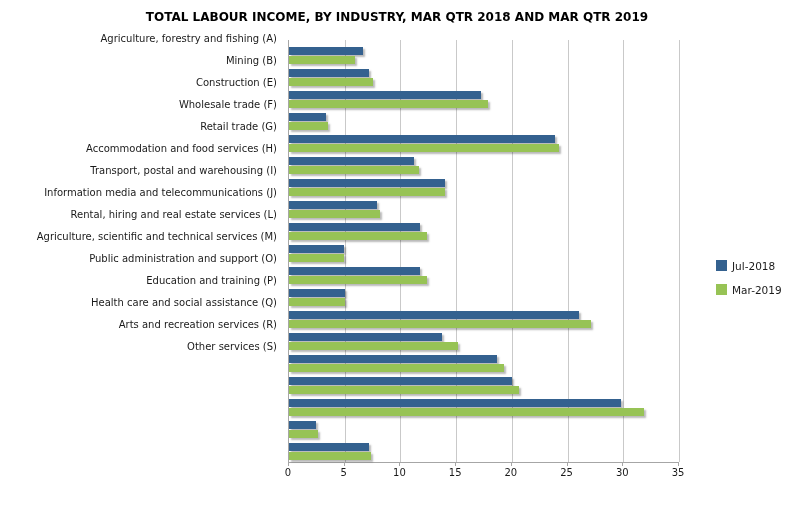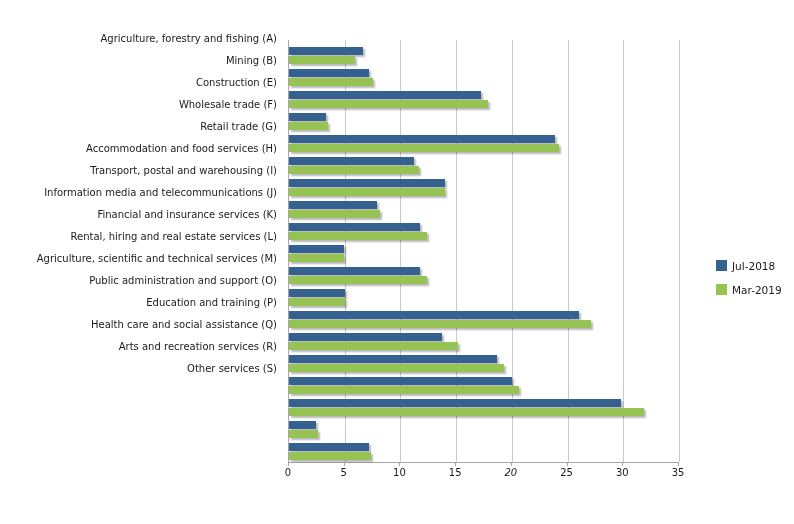--- a/index.html
+++ b/index.html
@@ -24,31 +24,31 @@
     font-weight:bold;font-size:10.5px;color:#000;margin-top:43px;}
   .legend{position:absolute;left:716px;top:259px;}
   .legend-item{display:flex;align-items:center;gap:5px;margin-bottom:11px;height:13px;}
   .swatch{width:11px;height:11px;flex:0 0 auto;}
   .legend-label{font-size:10.5px;color:#1a1a1a;white-space:nowrap;}
 </style>
 </head>
 <body>
 
 <div class="container">
+  <div class="title">TOTAL LABOUR INCOME, BY INDUSTRY, MAR QTR 2018 AND MAR QTR 2019</div>
 
   <div class="cat-labels">
       <div class="cat-label">Agriculture, forestry and fishing (A)</div>
       <div class="cat-label">Mining (B)</div>
       <div class="cat-label">Construction (E)</div>
       <div class="cat-label">Wholesale trade (F)</div>
       <div class="cat-label">Retail trade (G)</div>
       <div class="cat-label">Accommodation and food services (H)</div>
       <div class="cat-label">Transport, postal and warehousing (I)</div>
       <div class="cat-label">Information media and telecommunications (J)</div>
-      <div class="cat-label">Financial and insurance services (K)</div>
       <div class="cat-label">Rental, hiring and real estate services (L)</div>
       <div class="cat-label">Agriculture, scientific and technical services (M)</div>
       <div class="cat-label">Public administration and support (O)</div>
       <div class="cat-label">Education and training (P)</div>
       <div class="cat-label">Health care and social assistance (Q)</div>
       <div class="cat-label">Arts and recreation services (R)</div>
       <div class="cat-label">Other services (S)</div>
     </div>
 
   <div class="plot">
@@ -149,21 +149,21 @@
       <div class="tickmark" style="left: 57.1429%;"></div>
       <div class="tickmark" style="left: 71.4286%;"></div>
       <div class="tickmark" style="left: 85.7143%;"></div>
       <div class="tickmark" style="left: 100%;"></div>
     </div>
   <div class="xtick-labels">
       <span class="xtick-label" style="left: 0%;">0</span>
       <span class="xtick-label" style="left: 14.2857%;">5</span>
       <span class="xtick-label" style="left: 28.5714%;">10</span>
       <span class="xtick-label" style="left: 42.8571%;">15</span>
-      <span class="xtick-label" style="left: 57.1429%; font-style: italic;">20</span>
+      <span class="xtick-label" style="left: 57.1429%;">20</span>
       <span class="xtick-label" style="left: 71.4286%;">25</span>
       <span class="xtick-label" style="left: 85.7143%;">30</span>
       <span class="xtick-label" style="left: 100%;">35</span>
     </div>
   <div class="xaxis-title">Billion dollars</div>
 
   <div class="legend">
       <div class="legend-item">
         <span class="swatch" style="background: rgb(52, 97, 143);"></span>
         <span class="legend-label">Jul-2018</span>

